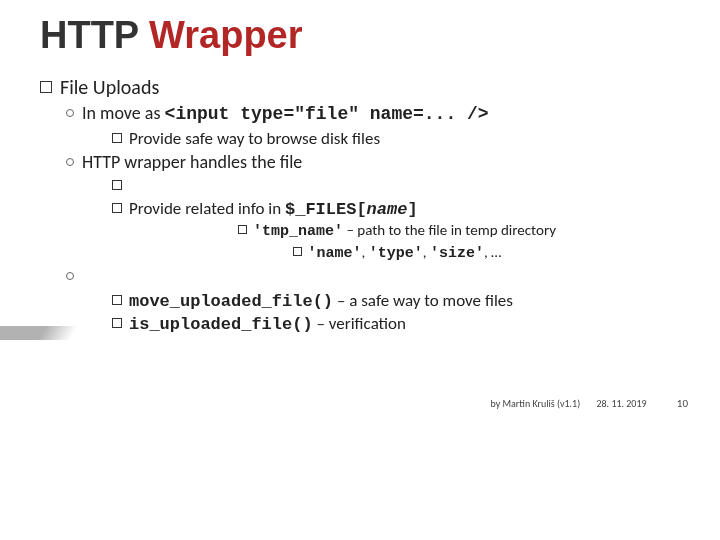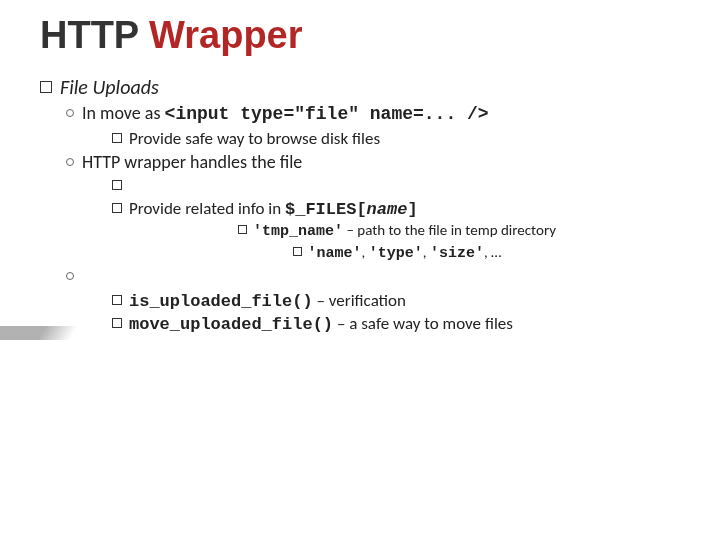--- a/index.html
+++ b/index.html
@@ -39,21 +39,21 @@
   }
   .lvl1 .sq {
     display: inline-block;
     width: 10px;
     height: 10px;
     border: 1.5px solid #333;
     margin-right: 8px;
     position: relative;
     top: -1px;
   }
-  .lvl1 .txt { font-size: 20px; font-style: italic; }
+  .lvl1 .txt { font-size: 20px; }
   .lvl2 {
     margin: 2px 0 2px 26px;
     font-size: 18px;
   }
   .lvl2 .ring {
     display: inline-block;
     width: 6px;
     height: 6px;
     border: 1.5px solid #666;
     border-radius: 50%;
@@ -162,25 +162,30 @@
 
     <div class="lvl4">
       <span class="sq"></span><span><span class="mono-b">'name'</span><span>, </span><span class="mono-b">'type'</span><span>, </span><span class="mono-b">'size'</span><span>, …</span></span>
     </div>
 
     <div class="lvl2">
       <span class="ring"></span>
     </div>
 
     <div class="lvl3">
-      <span class="sq"></span><span><span class="mono-b">is_uploaded_file()</span><span> – verification</span></span>
+      <span class="sq"></span><span><span class="mono-b">move_uploaded_file()</span><span> – a safe way to move files</span></span>
     </div>
 
     <div class="lvl3">
-      <span class="sq"></span><span><span class="mono-b">move_uploaded_file()</span><span> – a safe way to move files</span></span>
+      <span class="sq"></span><span><span class="mono-b">is_uploaded_file()</span><span> – verification</span></span>
     </div>
 
   </div>
 
   <div class="decor"></div>
 
+  <div class="footer">
+    <span>by Martin Kruliš (v1.1)</span>
+    <span class="dt">28. 11. 2019</span>
+    <span class="pn">10</span>
+  </div>
 
 </div>
 
 </body></html>

